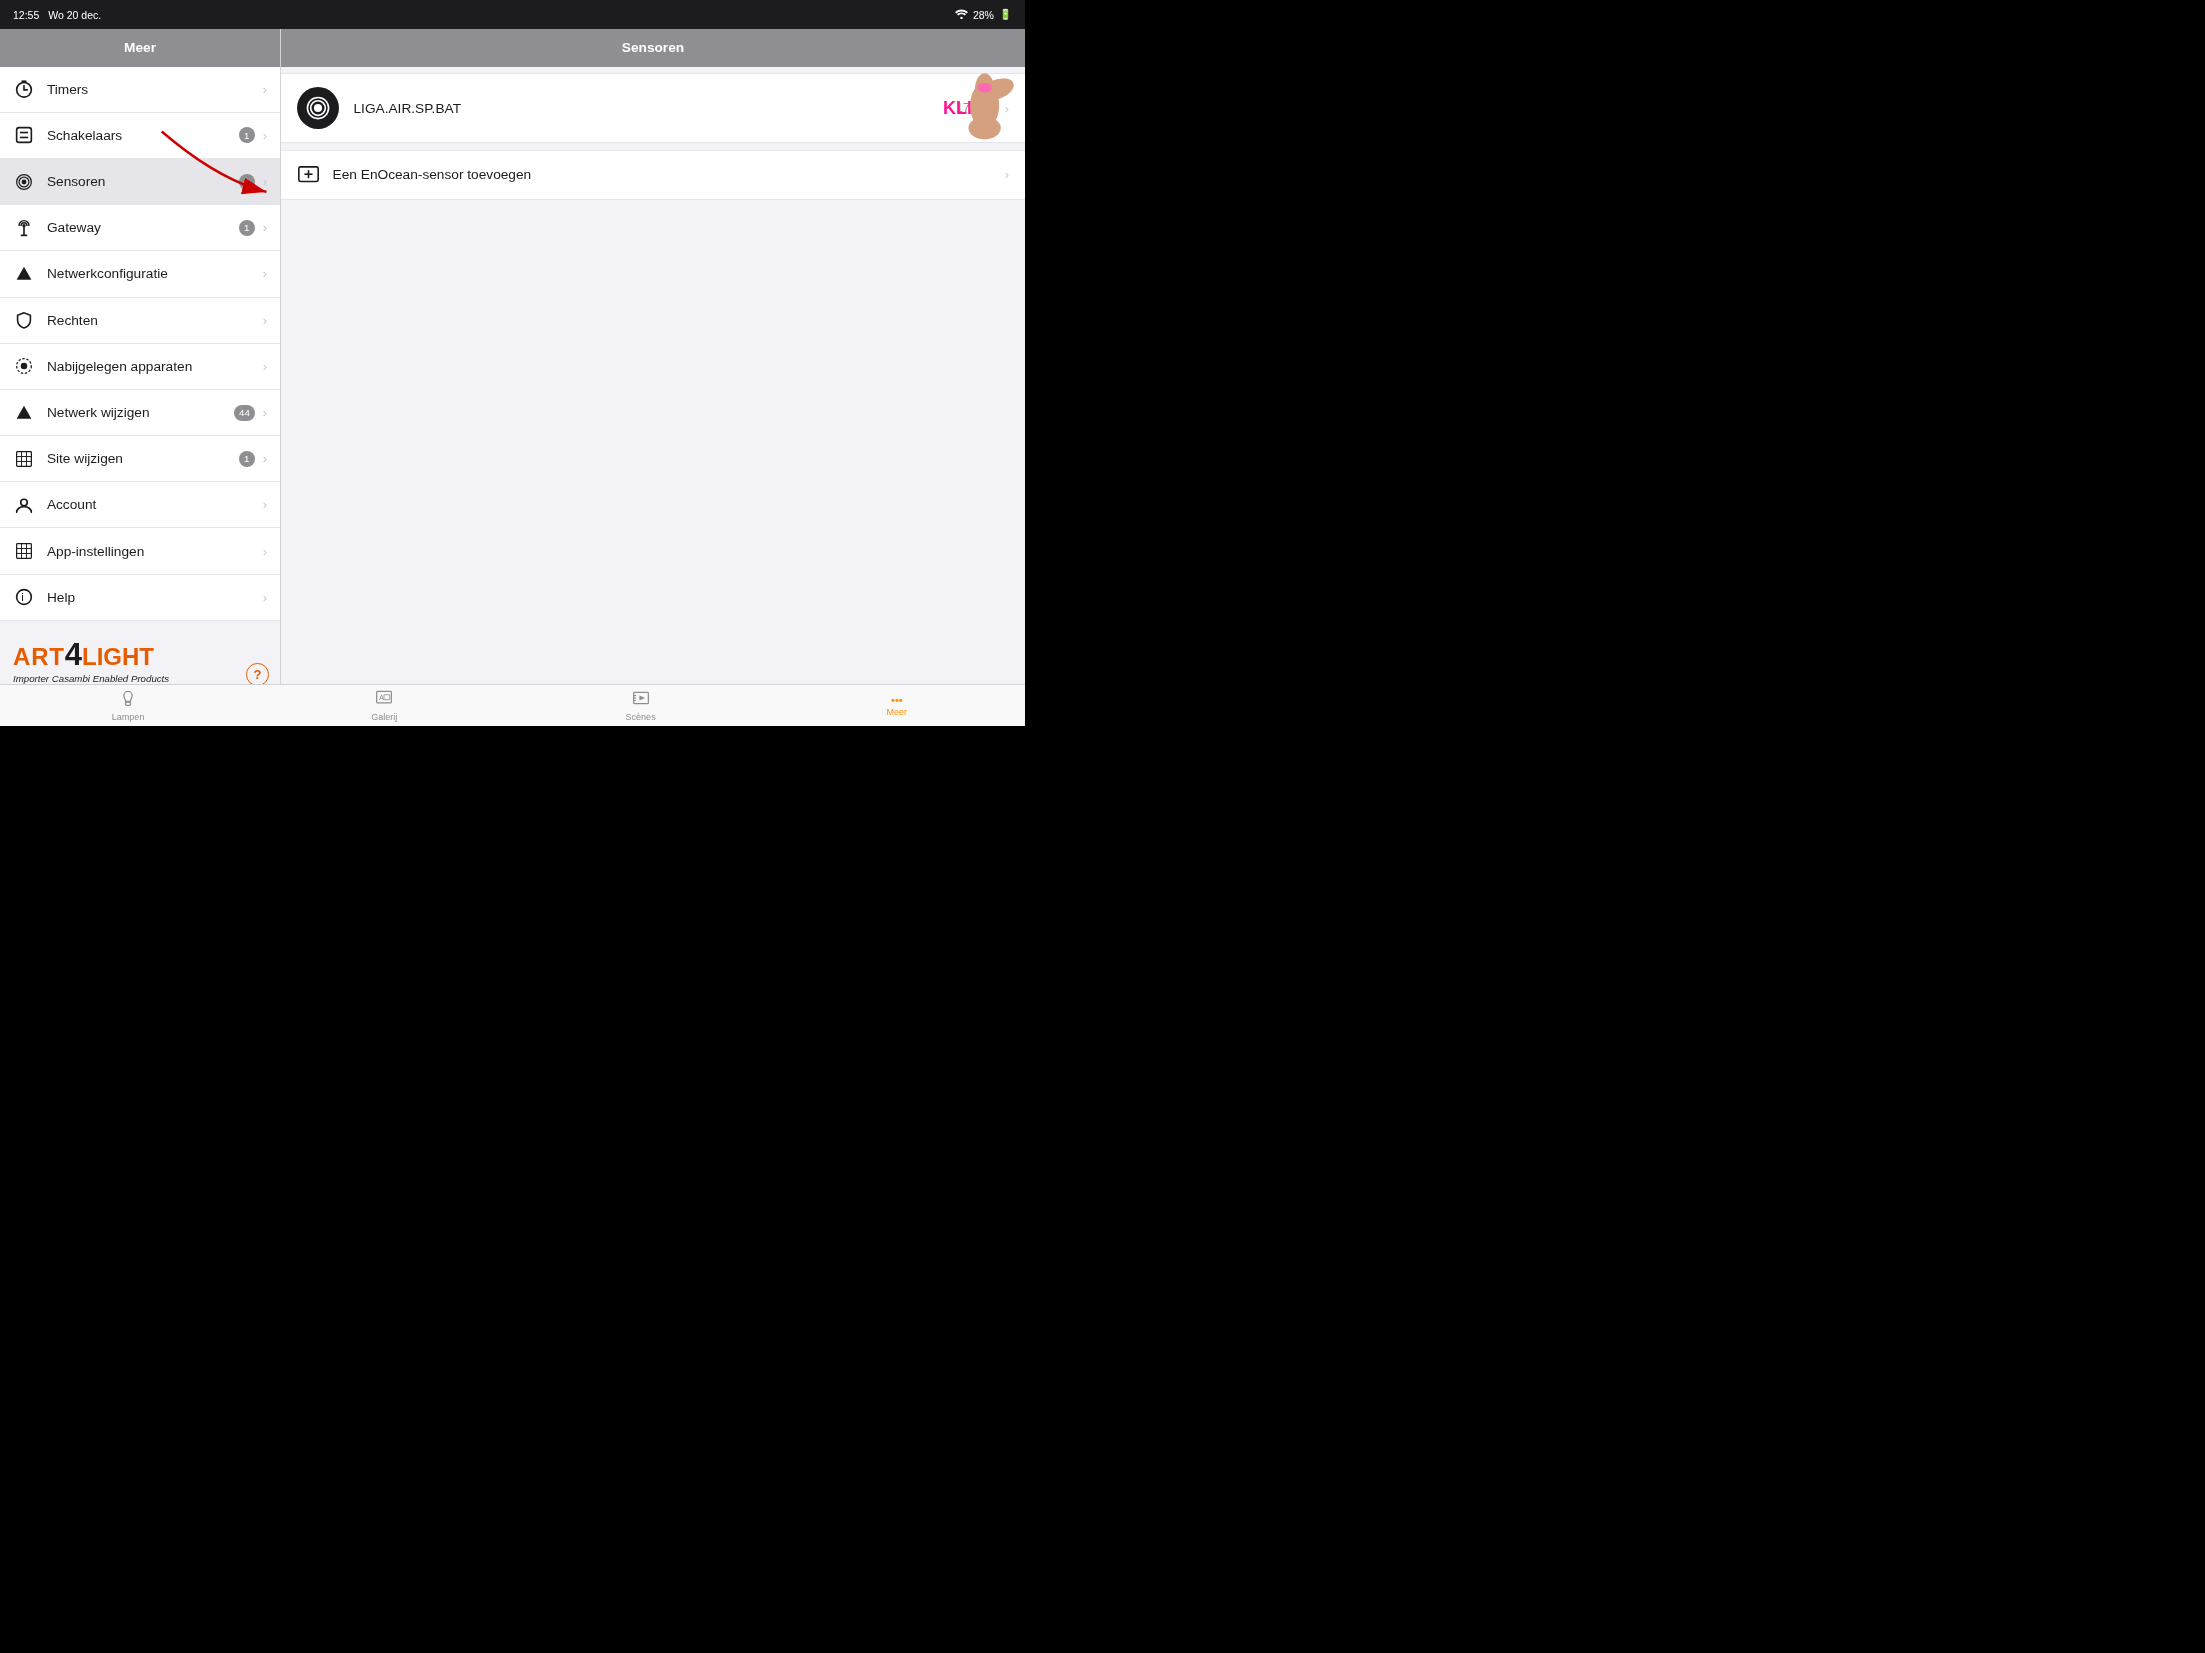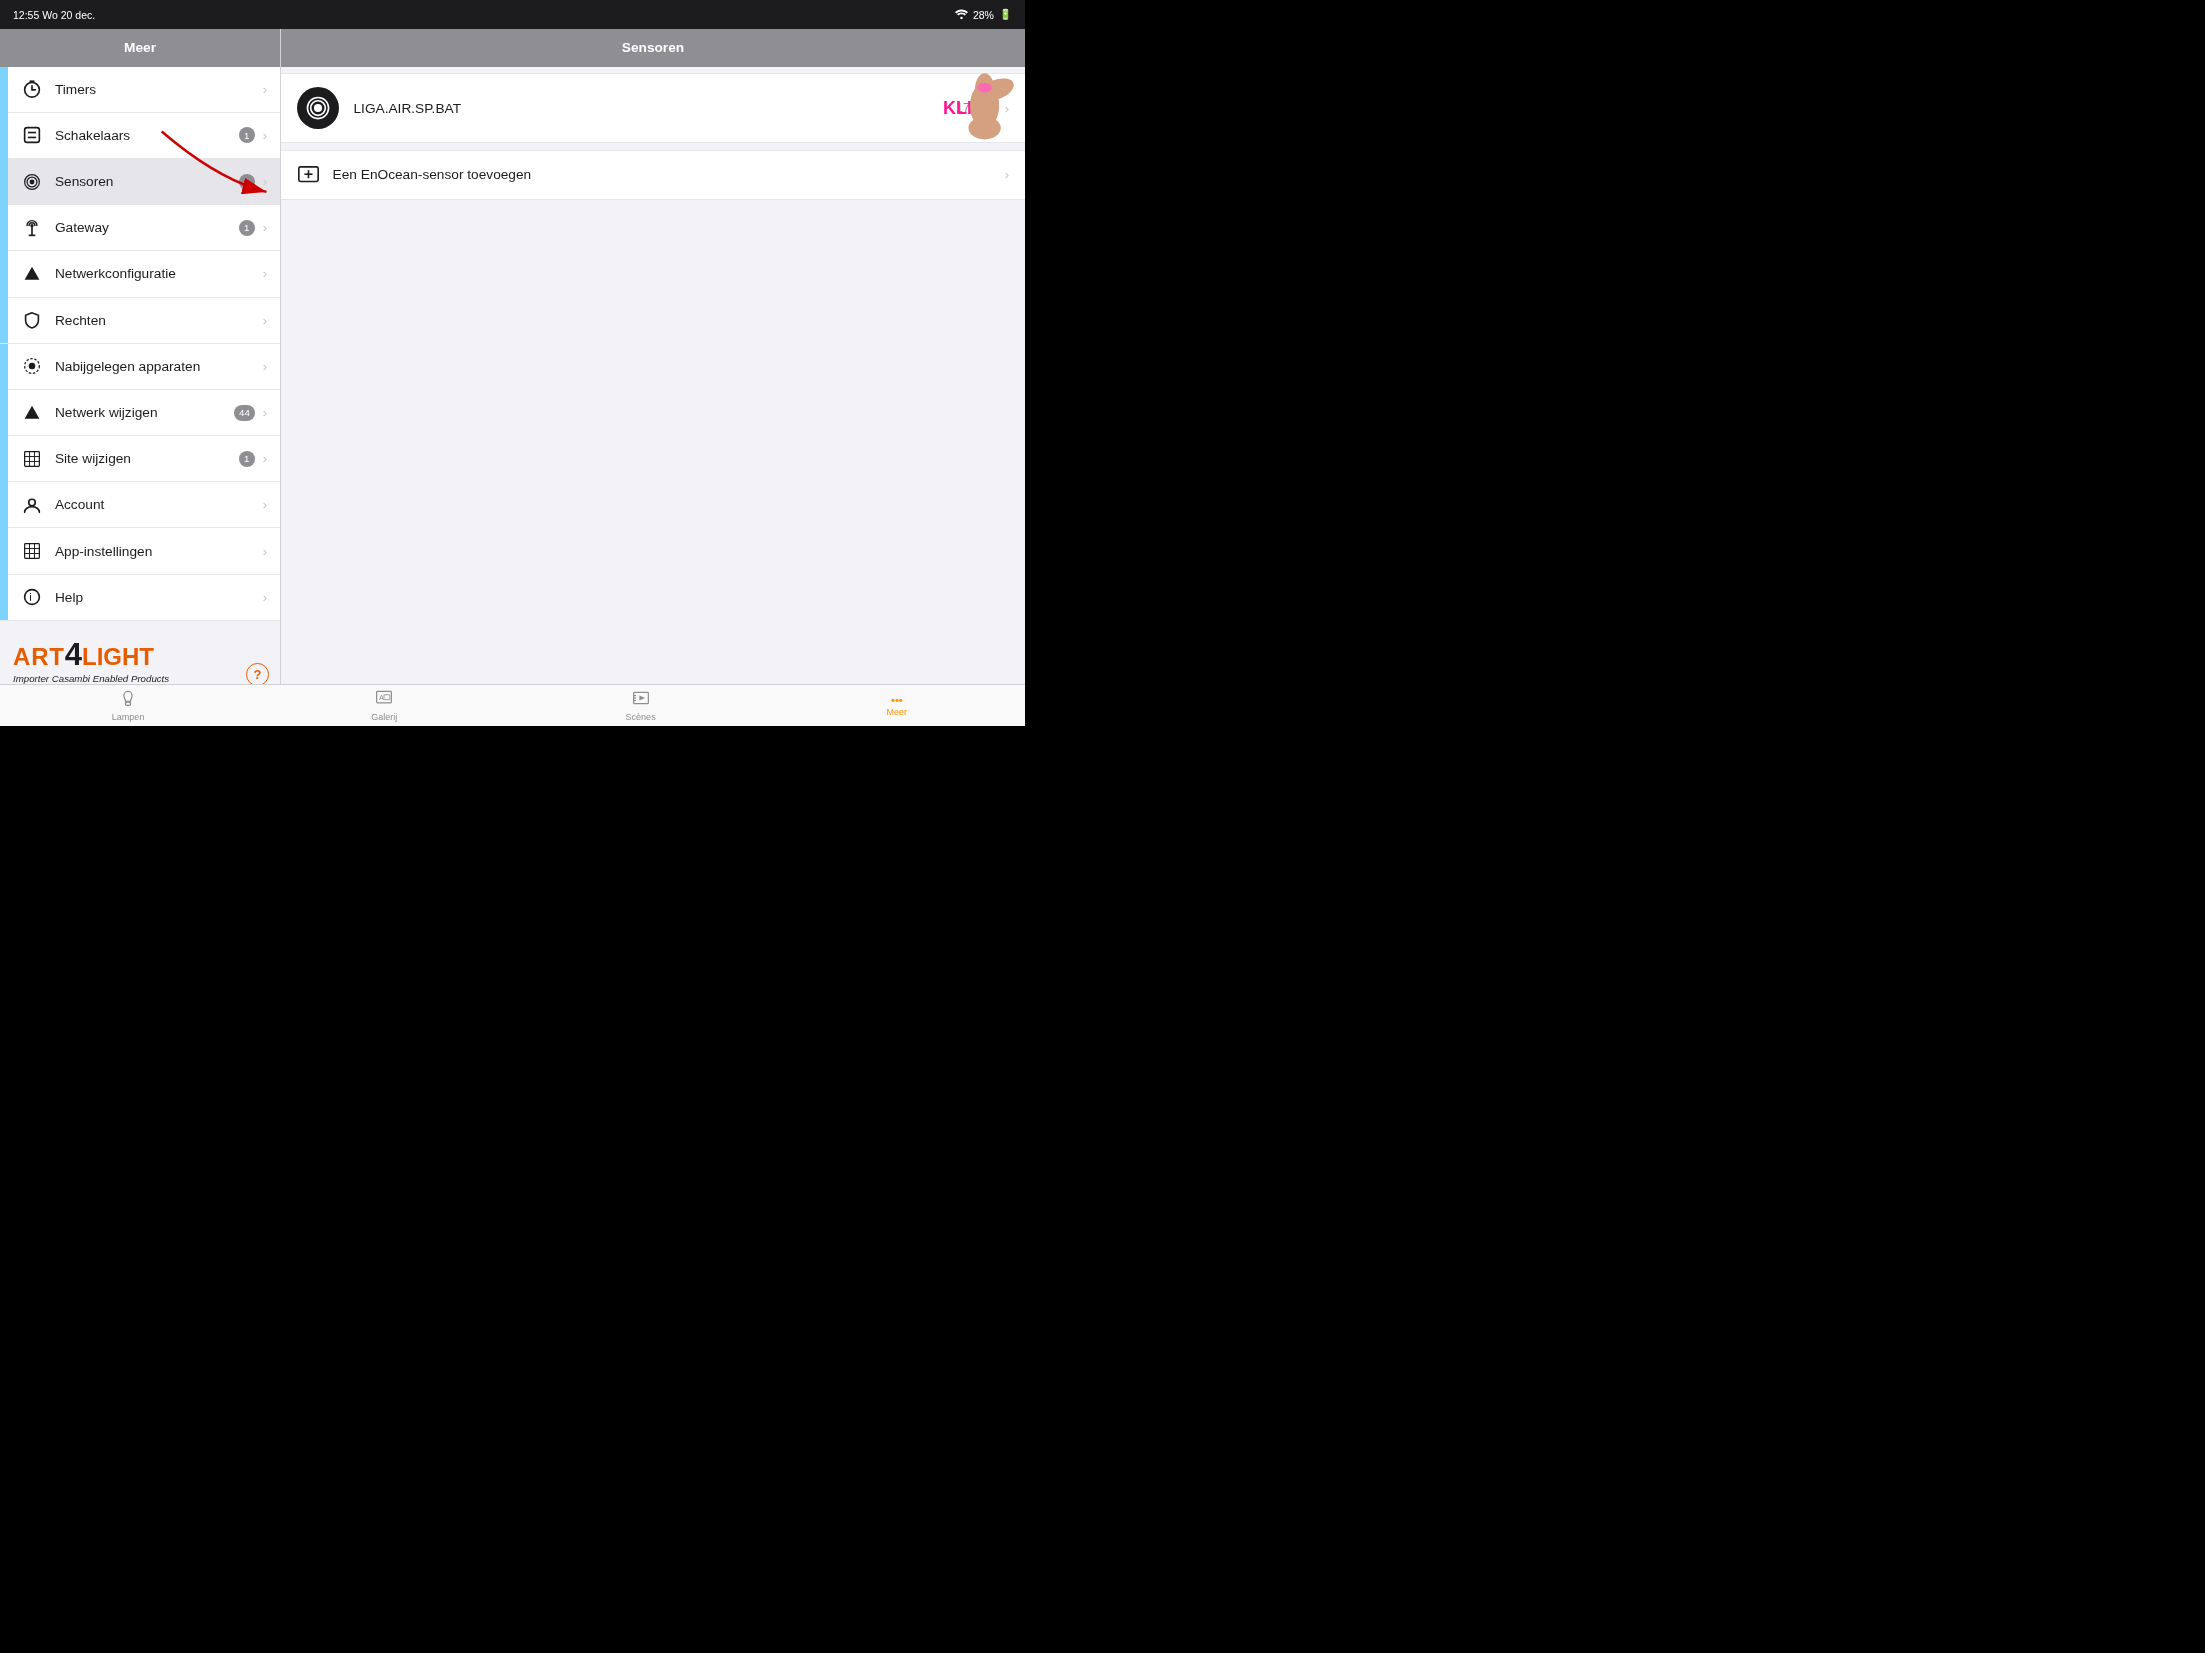--- a/index.html
+++ b/index.html
@@ -16,21 +16,21 @@
     .status-bar {
       background: #1c1c1e;
       color: #fff;
       display: flex;
       align-items: center;
       justify-content: space-between;
       padding: 0 13px;
       height: 29px;
       font-size: 10.5px;
     }
-    .status-left { display: flex; align-items: center; gap: 3px; }
+    .status-left { display: flex; align-items: center; gap: 9px; }
     .status-right { display: flex; align-items: center; gap: 5px; }
 
     
     .header {
       background: #3a3a3c;
       height: 42px;
       display: flex;
       align-items: center;
       justify-content: center;
     }
@@ -60,24 +60,23 @@
     .sidebar-header {
       background: #8e8e93;
       color: #fff;
       text-align: center;
       font-size: 13.7px;
       font-weight: 600;
       padding: 11.3px 0;
     }
 
     .sidebar-section {
-      background: #7dd3fc;
+      background: #4d7c0f;
       border-bottom: 0.8px solid #e5e5ea;
       margin-top: 6.5px;
-      padding-left: 8px;
     }
 
     .sidebar-item {
       display: flex;
       align-items: center;
       padding: 11.3px 13px;
       border-bottom: 0.8px solid #e5e5ea;
       cursor: pointer;
       background: #fff;
       min-height: 44px;

